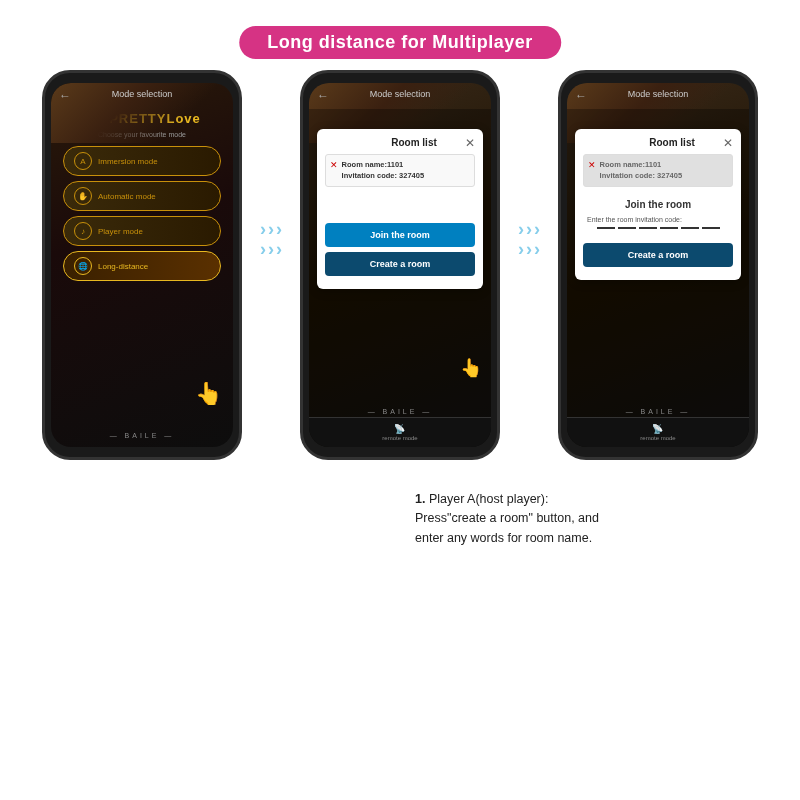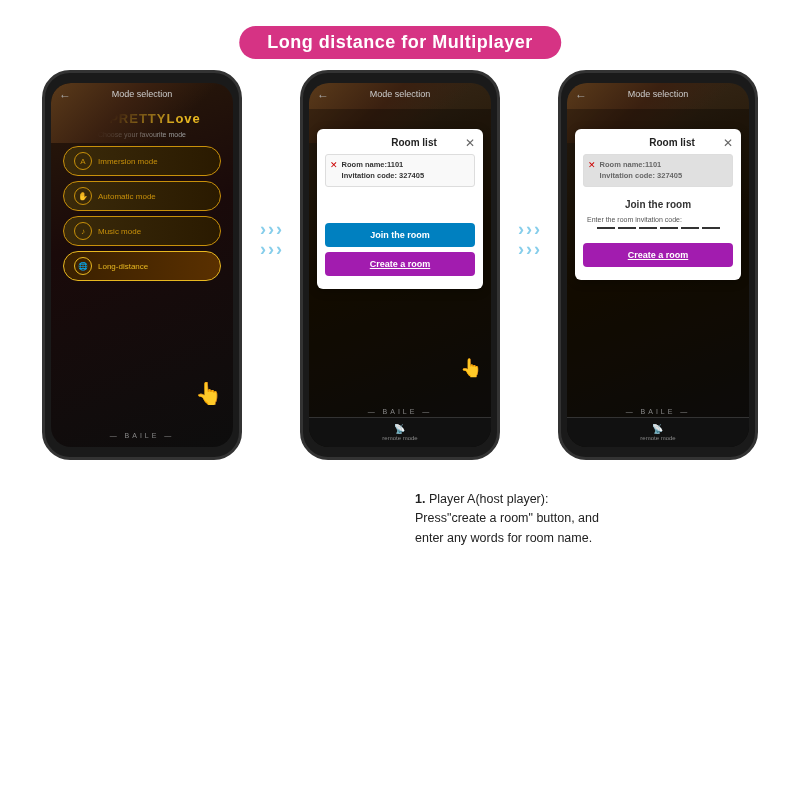--- a/index.html
+++ b/index.html
@@ -280,23 +280,22 @@
       font-weight: bold;
       cursor: pointer;
       margin-bottom: 5px;
       text-align: center;
     }
     .modal-btn-join {
       background: #0080c0;
       color: #fff;
     }
     .modal-btn-create {
-      background: #a21caf;
+      background: #0c4a6e;
       color: #fff;
-      text-decoration: underline;
     }
 
     .phone-bottom-bar {
       position: absolute;
       bottom: 0;
       left: 0; right: 0;
       height: 30px;
       background: #111;
       display: flex;
       align-items: center;
@@ -420,21 +419,21 @@
       <div class="mode-btn">
         <div class="mode-btn-icon">A</div>
         <span class="mode-btn-label">Immersion mode</span>
       </div>
       <div class="mode-btn">
         <div class="mode-btn-icon">✋</div>
         <span class="mode-btn-label">Automatic mode</span>
       </div>
       <div class="mode-btn">
         <div class="mode-btn-icon">♪</div>
-        <span class="mode-btn-label">Music mode</span>
+        <span class="mode-btn-label">Player mode</span>
       </div>
       <div class="mode-btn active" style="border-color:#e8b820;">
         <div class="mode-btn-icon" style="border-color:#e8b820;color:#e8b820;">🌐</div>
         <span class="mode-btn-label" style="color:#e8b820;">Long-distance</span>
       </div>
 
       <div class="phone1-hand">👆</div>
 
       <div class="phone1-footer">— BAILE —</div>
     </div>

